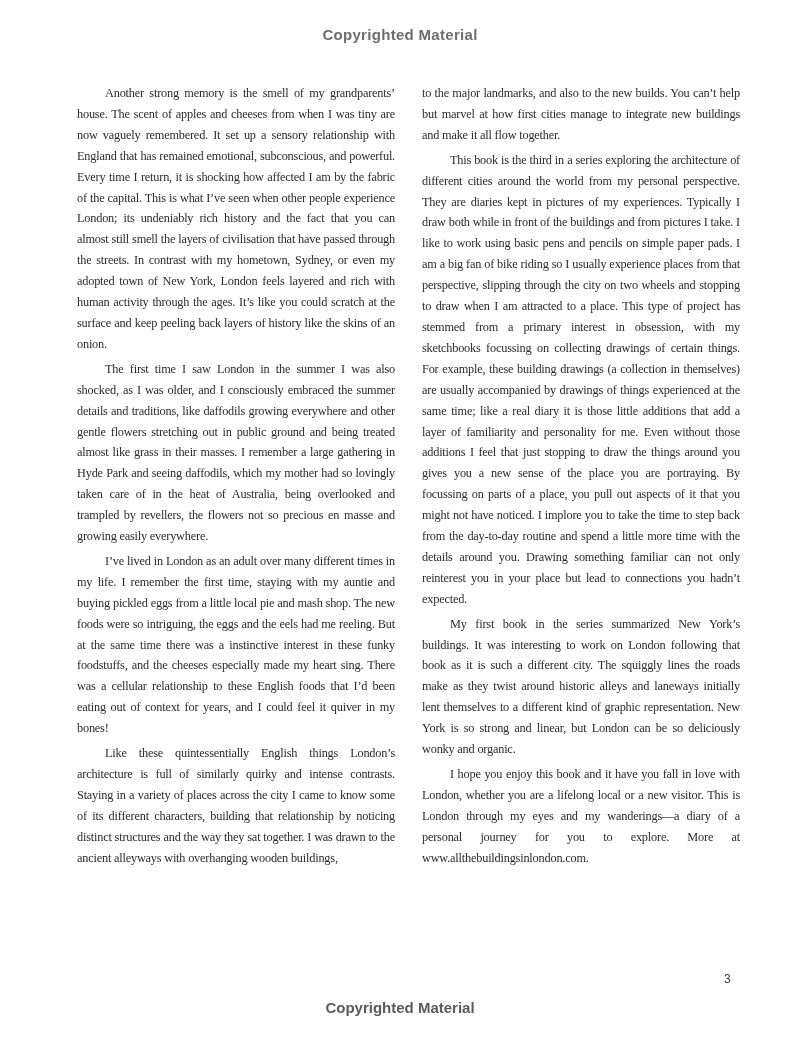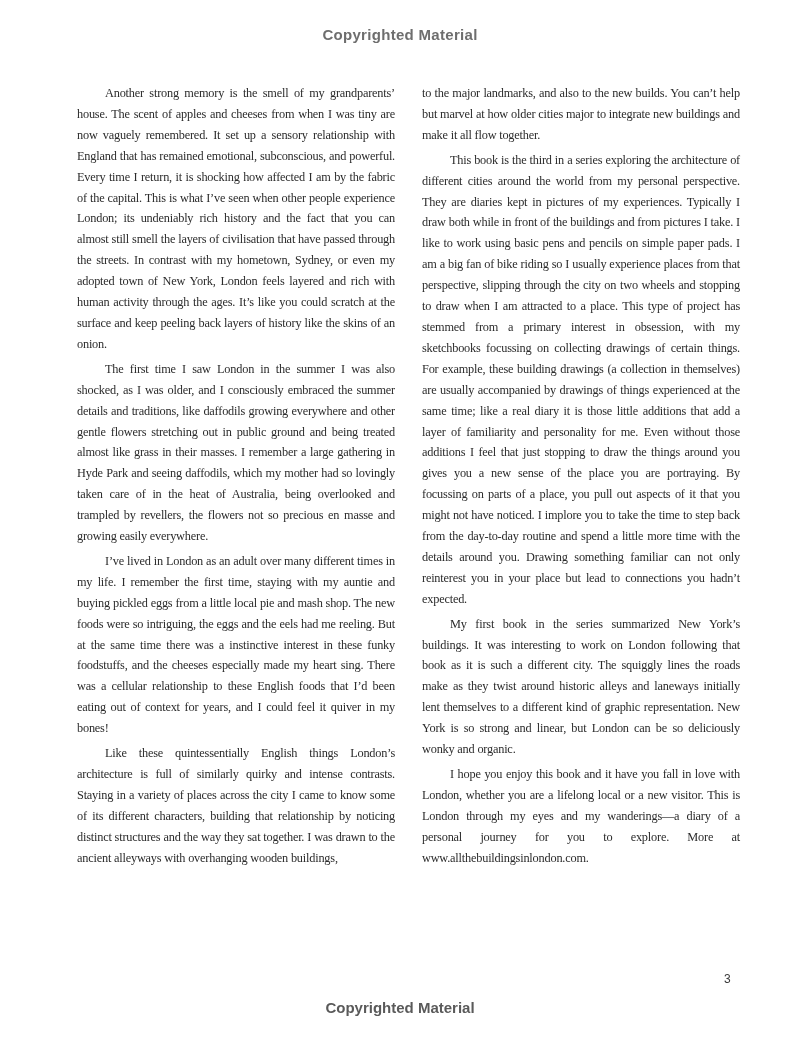--- a/index.html
+++ b/index.html
@@ -38,21 +38,21 @@
 <div class="header-watermark">Copyrighted Material</div>
 
 <div class="column col-left">
   <p>Another strong memory is the smell of my grandparents’ house. The scent of apples and cheeses from when I was tiny are now vaguely remembered. It set up a sensory relationship with England that has remained emotional, subconscious, and powerful. Every time I return, it is shocking how affected I am by the fabric of the capital. This is what I’ve seen when other people experience London; its undeniably rich history and the fact that you can almost still smell the layers of civilisation that have passed through the streets. In contrast with my hometown, Sydney, or even my adopted town of New York, London feels layered and rich with human activity through the ages. It’s like you could scratch at the surface and keep peeling back layers of history like the skins of an onion.</p>
   <p>The first time I saw London in the summer I was also shocked, as I was older, and I consciously embraced the summer details and traditions, like daffodils growing everywhere and other gentle flowers stretching out in public ground and being treated almost like grass in their masses. I remember a large gathering in Hyde Park and seeing daffodils, which my mother had so lovingly taken care of in the heat of Australia, being overlooked and trampled by revellers, the flowers not so precious en masse and growing easily everywhere.</p>
   <p>I’ve lived in London as an adult over many different times in my life. I remember the first time, staying with my auntie and buying pickled eggs from a little local pie and mash shop. The new foods were so intriguing, the eggs and the eels had me reeling. But at the same time there was a instinctive interest in these funky foodstuffs, and the cheeses especially made my heart sing. There was a cellular relationship to these English foods that I’d been eating out of context for years, and I could feel it quiver in my bones!</p>
   <p>Like these quintessentially English things London’s architecture is full of similarly quirky and intense contrasts. Staying in a variety of places across the city I came to know some of its different characters, building that relationship by noticing distinct structures and the way they sat together. I was drawn to the ancient alleyways with overhanging wooden buildings,</p>
 </div>
 
 <div class="column col-right">
-  <p class="cont">to the major landmarks, and also to the new builds. You can’t help but marvel at how older cities major to integrate new buildings and make it all flow together.</p>
+  <p class="cont">to the major landmarks, and also to the new builds. You can’t help but marvel at how first cities manage to integrate new buildings and make it all flow together.</p>
   <p>This book is the third in a series exploring the architecture of different cities around the world from my personal perspective. They are diaries kept in pictures of my experiences. Typically I draw both while in front of the buildings and from pictures I take. I like to work using basic pens and pencils on simple paper pads. I am a big fan of bike riding so I usually experience places from that perspective, slipping through the city on two wheels and stopping to draw when I am attracted to a place. This type of project has stemmed from a primary interest in obsession, with my sketchbooks focussing on collecting drawings of certain things. For example, these building drawings (a collection in themselves) are usually accompanied by drawings of things experienced at the same time; like a real diary it is those little additions that add a layer of familiarity and personality for me. Even without those additions I feel that just stopping to draw the things around you gives you a new sense of the place you are portraying. By focussing on parts of a place, you pull out aspects of it that you might not have noticed. I implore you to take the time to step back from the day-to-day routine and spend a little more time with the details around you. Drawing something familiar can not only reinterest you in your place but lead to connections you hadn’t expected.</p>
   <p>My first book in the series summarized New York’s buildings. It was interesting to work on London following that book as it is such a different city. The squiggly lines the roads make as they twist around historic alleys and laneways initially lent themselves to a different kind of graphic representation. New York is so strong and linear, but London can be so deliciously wonky and organic.</p>
   <p>I hope you enjoy this book and it have you fall in love with London, whether you are a lifelong local or a new visitor. This is London through my eyes and my wanderings—a diary of a personal journey for you to explore. More at www.allthebuildingsinlondon.com.</p>
 </div>
 
 <div class="page-number">3</div>
 
 <div class="footer-wrap">
   <div class="footer-watermark">Copyrighted Material</div>
 </div>

